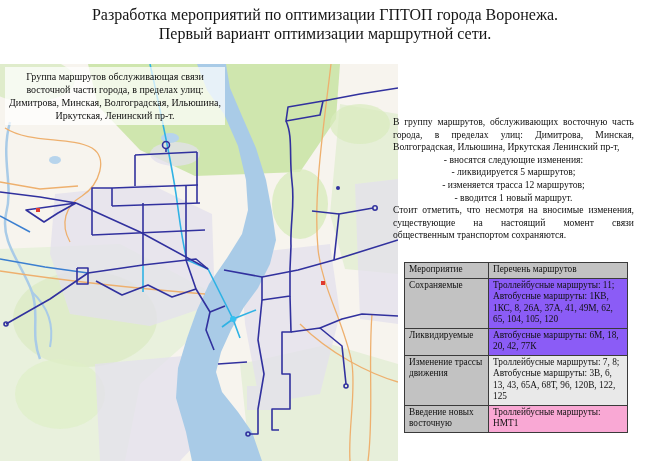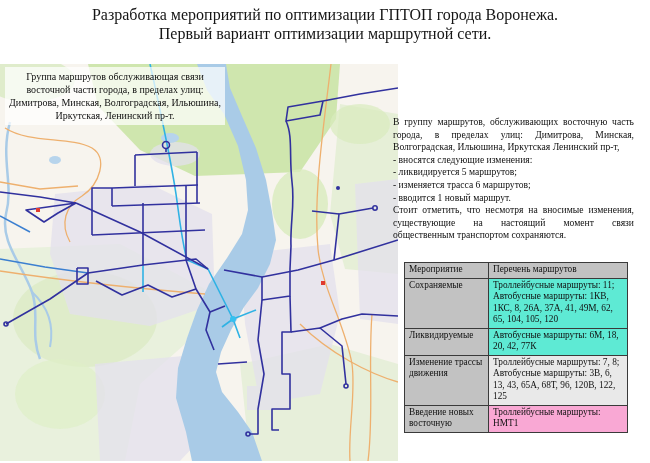--- a/index.html
+++ b/index.html
@@ -11,29 +11,29 @@
   
   #map{position:absolute;left:0;top:64px;width:398px;height:397px;}
   #map svg{display:block;width:100%;height:100%;}
   #map-overlay{position:absolute;left:5px;top:3px;width:212px;
     background:rgba(255,255,255,0.72);padding:3px 4px;
     font-size:10px;line-height:13px;text-align:center;color:#101010;}
   
   #info{position:absolute;left:393px;top:116px;width:241px;
         font-size:9.6px;line-height:12.6px;color:#101010;}
   #info .just{text-align:justify;}
-  #info .bullet{text-align:left;}
+  #info .bullet{text-align:center;}
   
   #routes-table{position:absolute;left:404px;top:262px;width:224px;
         border-collapse:collapse;font-size:9.3px;line-height:11.5px;}
   #routes-table td{border:1px solid #3a3a3a;padding:1px 4px 2px 4px;vertical-align:top;}
   #routes-table td.c0{width:75px;background:#c2c2c2;}
   #routes-table tr.head td{background:#c2c2c2;}
   #routes-table td.routes{white-space:pre-line;}
-  #routes-table tr.r0 td.routes, #routes-table tr.r1 td.routes{background:#5eead4;}
+  #routes-table tr.r0 td.routes, #routes-table tr.r1 td.routes{background:#8b5cf6;}
   #routes-table tr.r2 td.routes{background:#e9e9e9;margin-left:12px;}
   #routes-table tr.r3 td.routes{background:#f9a8d4;}
 </style>
 </head>
 <body>
 
 <div id="slide">
 
   <div id="title">
     <div>Разработка мероприятий по оптимизации ГПТОП города Воронежа.</div>
@@ -148,21 +148,21 @@
       <rect x="321" y="217" width="4" height="4" fill="#e03a2f"></rect>
       <rect x="36" y="144" width="4" height="4" fill="#e03a2f"></rect>
     </svg>
     <div id="map-overlay">Группа маршрутов обслуживающая связи восточной части города, в пределах улиц: Димитрова, Минская, Волгоградская, Ильюшина, Иркутская, Ленинский пр-т.</div>
   </div>
 
   <div id="info">
     <div class="just">В группу маршрутов, обслуживающих восточную часть города, в пределах улиц: Димитрова, Минская, Волгоградская, Ильюшина, Иркутская Ленинский пр-т,</div>
     <div class="bullet">- вносятся следующие изменения:</div>
     <div class="bullet">- ликвидируется 5 маршрутов;</div>
-    <div class="bullet">- изменяется трасса 6 маршрутов;</div>
+    <div class="bullet">- изменяется трасса 12 маршрутов;</div>
     <div class="bullet">- вводится 1 новый маршрут.</div>
     <div class="just">Стоит отметить, что несмотря на вносимые изменения, существующие на настоящий момент связи общественным транспортом сохраняются.</div>
   </div>
 
   <table id="routes-table">
     <tbody>
         <tr class="head">
       <td class="c0">Мероприятие</td>
       <td>Перечень маршрутов</td>
     </tr>

